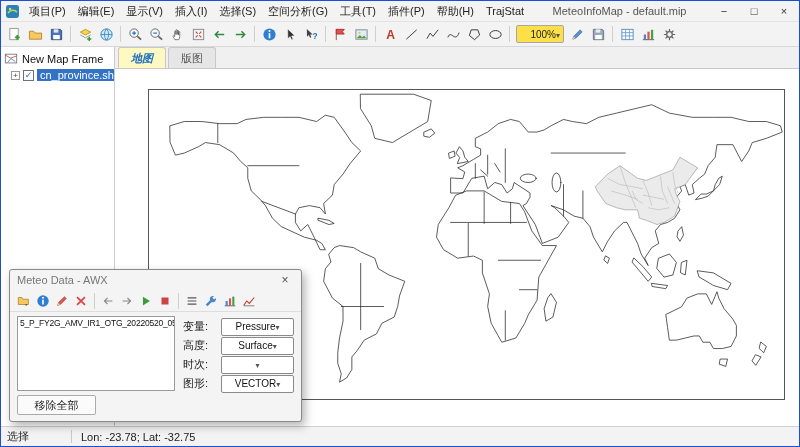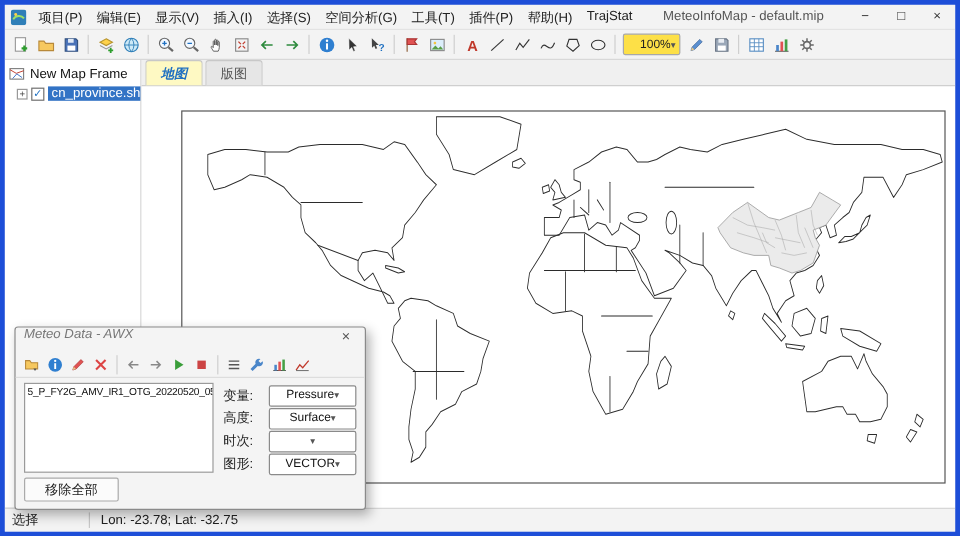--- a/index.html
+++ b/index.html
@@ -1,18 +1,18 @@
 <!DOCTYPE html>
 <html><head>
 <meta charset="utf-8">
 <style>
   * { margin:0; padding:0; box-sizing:border-box; }
   body { font-family:"Liberation Sans","DejaVu Sans",sans-serif; background:#dcdcdc; }
   .window { position:relative; width:800px; height:447px; background:#f3f3f3;
-            border:4px solid #1d4ed8; overflow:hidden; display:flex; flex-direction:column; }
+            border:1px solid #1d4ed8; overflow:hidden; display:flex; flex-direction:column; }
 
   
   .titlebar { height:20px; display:flex; align-items:center; background:#f3f3f3; font-size:11px; flex:0 0 auto; }
   .app-icon { width:13px; height:13px; margin:0 4px 0 5px; flex:0 0 auto; }
   .menubar { display:flex; align-items:center; }
   .menu-item { padding:0 6px; color:#222; white-space:nowrap; cursor:default; }
   .title { flex:1; text-align:center; color:#555; font-size:11px; white-space:nowrap; overflow:hidden; }
   .win-controls { display:flex; height:100%; }
   .win-btn { width:30px; height:100%; display:flex; align-items:center; justify-content:center; font-size:11px; color:#333; }
 
@@ -50,21 +50,21 @@
   .tab.active { background:#fef9c3; color:#1f70c1; font-weight:bold;font-style:italic; }
 
   .map-view { flex:1; position:relative; background:#fff; overflow:hidden; }
   .map-frame { position:absolute; left:33px; top:20px; width:637px; height:311px; border:1px solid #555; }
   .map-frame svg { width:100%; height:100%; display:block; }
 
   
   .dialog { position:absolute; left:8px; top:268px; width:293px; height:153px; background:#f4f4f4;
             border:1px solid #8a8a8a; box-shadow:3px 4px 10px rgba(0,0,0,.3); z-index:10;
             display:flex; flex-direction:column; border-radius:3px; }
-  .dlg-titlebar { height:20px; display:flex; align-items:flex-start; padding:0 7px; color:#777; font-size:11px; flex:0 0 auto;font-style:italic; }
+  .dlg-titlebar { height:20px; display:flex; align-items:center; padding:0 7px; color:#777; font-size:11px; flex:0 0 auto; }
   .dlg-close { margin-left:auto; width:18px; text-align:center; color:#555; font-size:12px; }
   .dlg-toolbar { height:22px; display:flex; align-items:center; padding:0 5px; gap:1px;
                  border-bottom:1px solid #ddd; flex:0 0 auto; }
   .dlg-toolbar .tbtn { width:18px; height:18px; }
   .dlg-toolbar .tbtn svg { width:14px; height:14px; }
   .dlg-body { flex:1; display:flex; gap:8px; padding:4px 7px 6px; min-height:0; }
   .file-col { width:158px; display:flex; flex-direction:column; flex:0 0 auto; }
   .file-list { flex:1; background:#fff; border:1px solid #9a9a9a; overflow:hidden; font-size:8.5px; letter-spacing:-0.2px; }
   .file-item { padding:1px 2px; white-space:nowrap; color:#111; }
   .remove-btn { margin-top:4px; width:79px; height:20px; border:1px solid #aaa; background:#fbfbfb;

